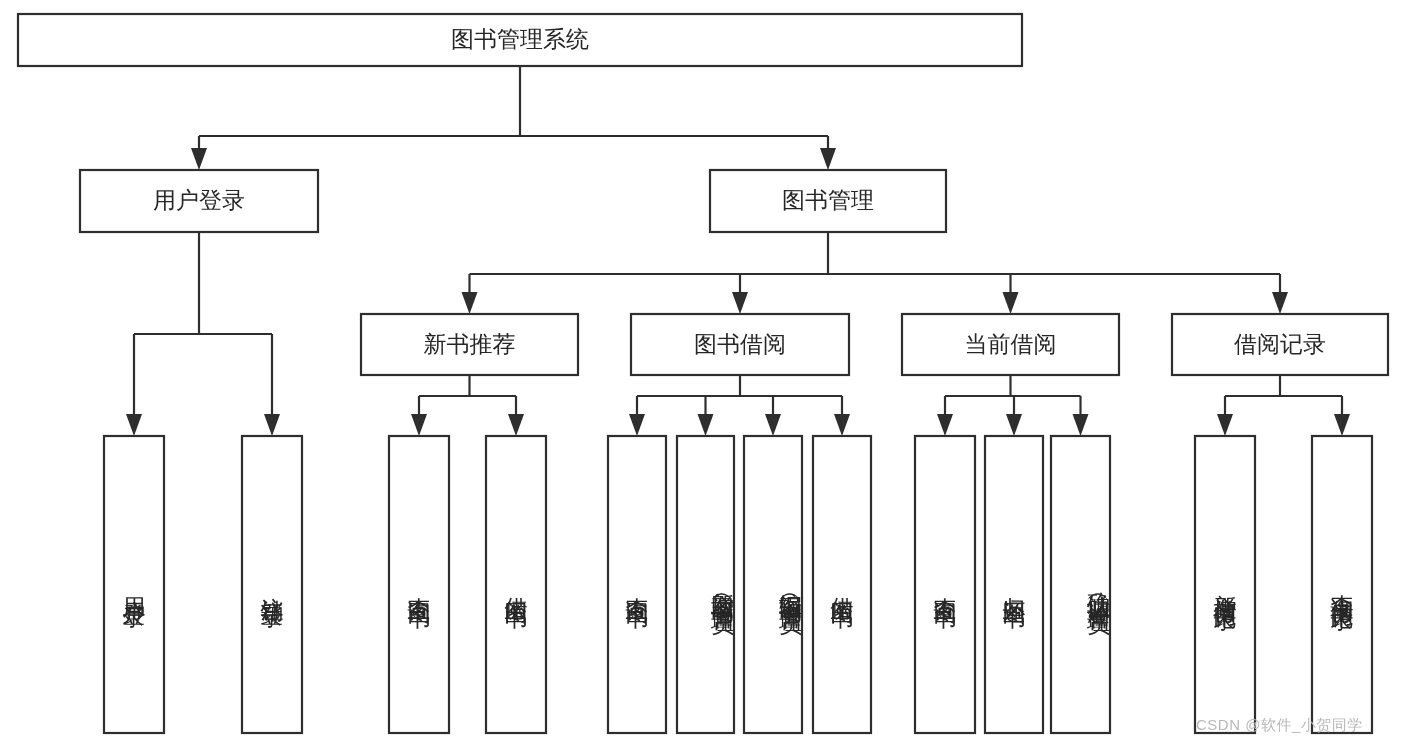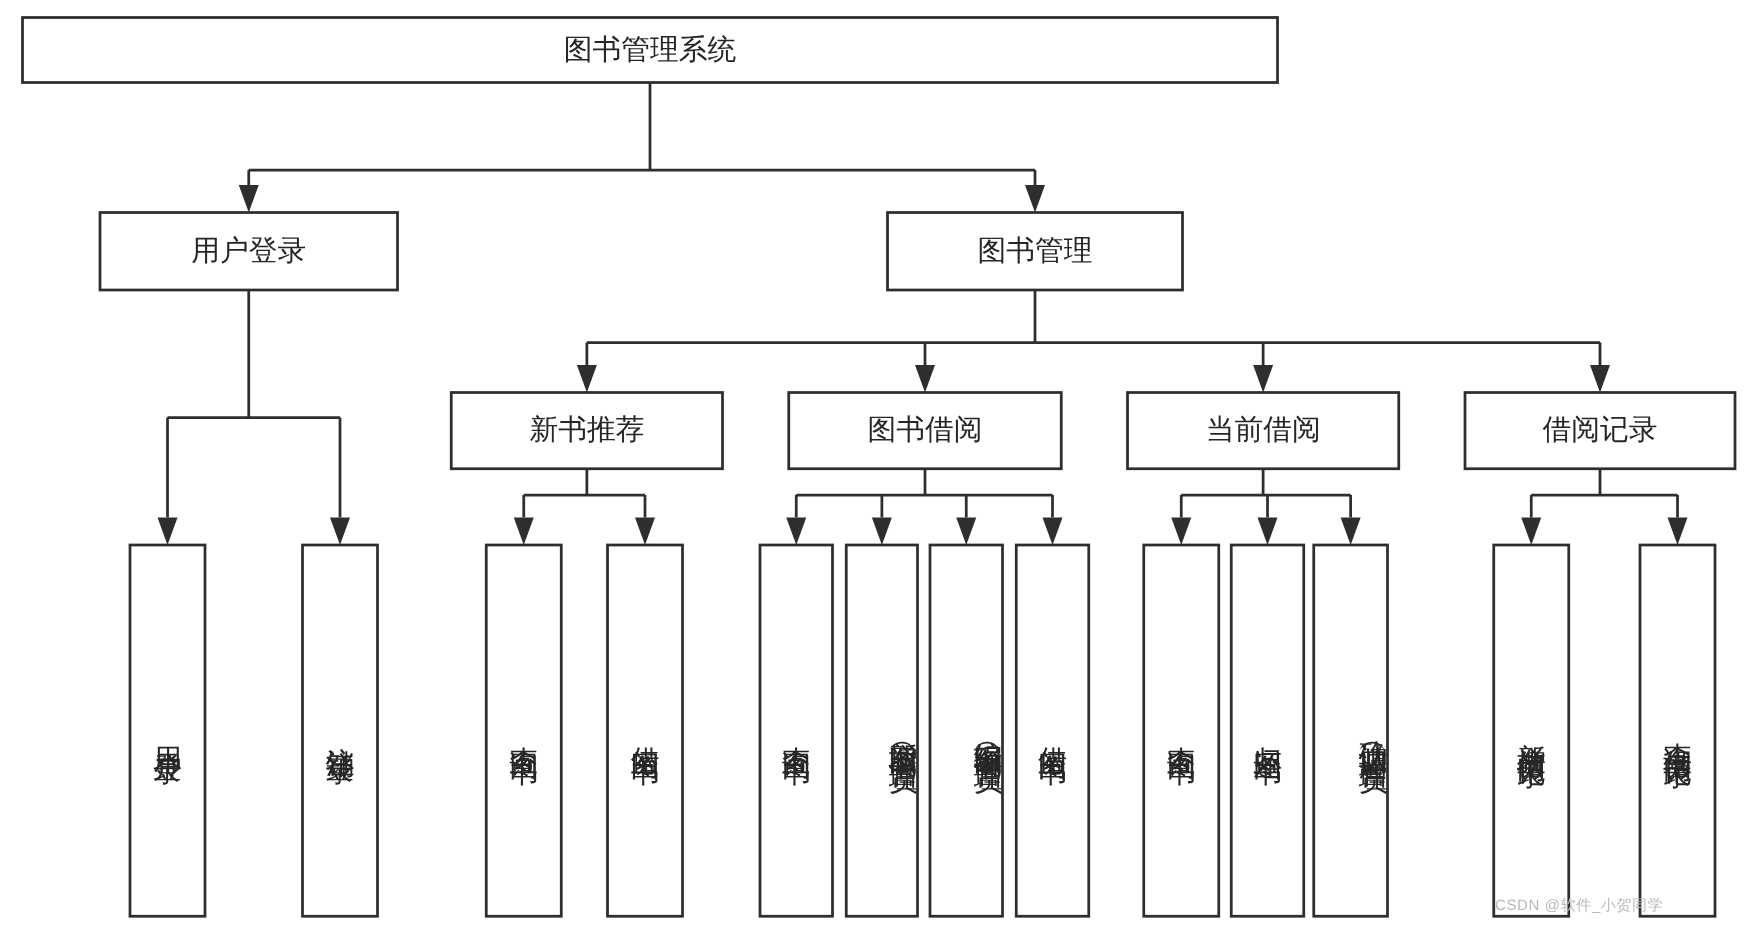--- a/index.html
+++ b/index.html
@@ -61,21 +61,21 @@
     line-height: 1.0;
     color: #262626;
     letter-spacing: 3px;
     white-space: nowrap;
     pointer-events: none;
     box-sizing: border-box;
   }
   .watermark {
     position: absolute;
     font-family: "Liberation Sans", "DejaVu Sans", sans-serif;
-    font-size: 12px;
+    font-size: 15px;
     color: #b8b8b8;
     white-space: nowrap;
     letter-spacing: 0.5px;
   }
 </style>
 </head>
 <body>
 
 <div id="diagram-root">
 

